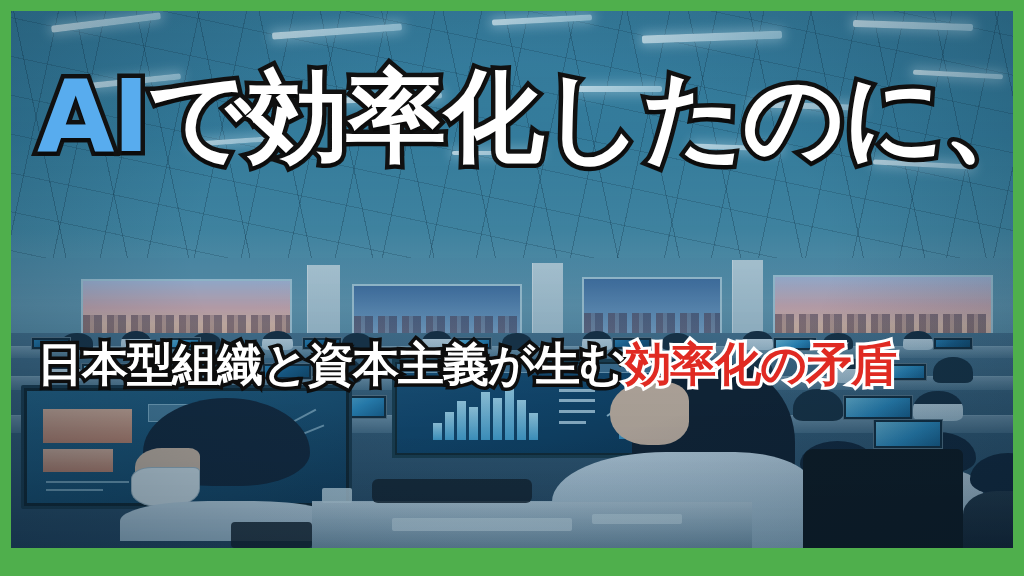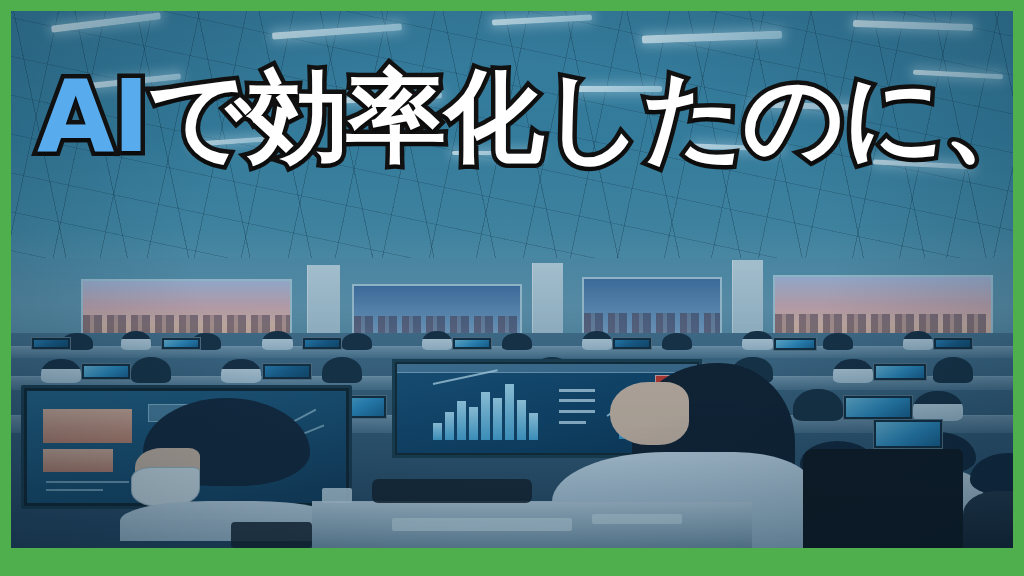--- a/index.html
+++ b/index.html
@@ -611,17 +611,20 @@
       <div class="vignette"></div>
     </div>
 
     <div class="text-overlay">
 
       <div class="headline headline-1">
         <span class="ol-black ol-black-blue">AI</span><span class="ol-black">で効率化したのに、</span>
       </div>
 
 
+      <div class="subtitle">
+        <span class="sub-white">日本型組織と資本主義が生む</span><span class="sub-red">効率化の矛盾</span>
+      </div>
 
     </div>
 
   </div>
 </div>
 
 </body></html>

